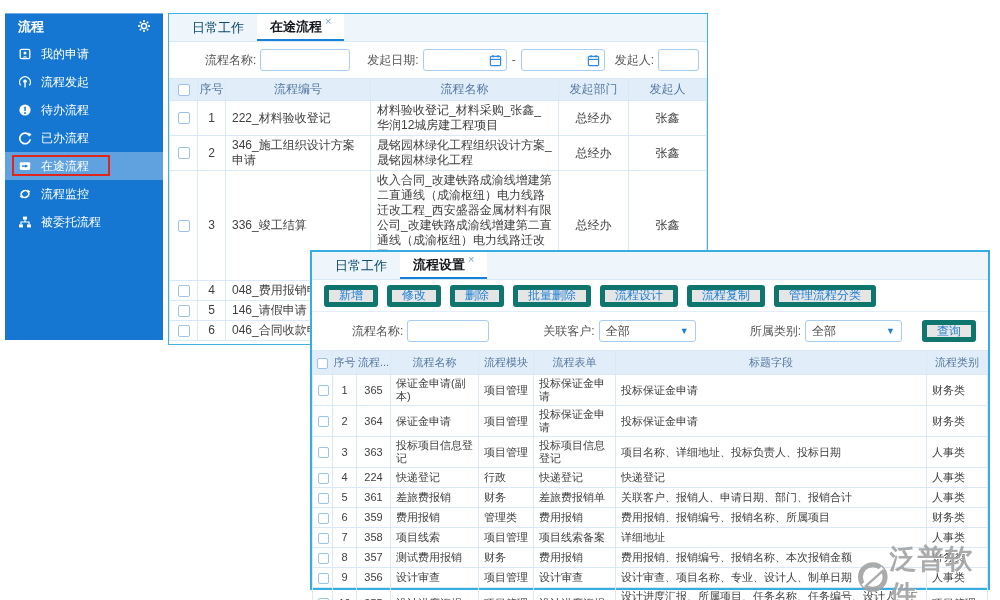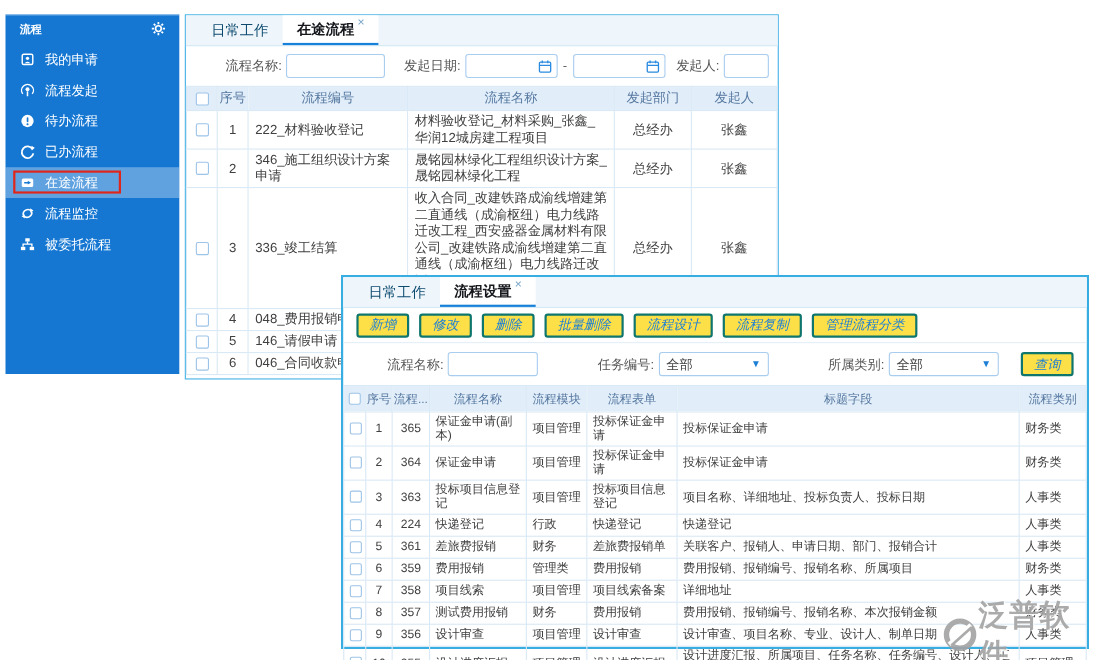--- a/index.html
+++ b/index.html
@@ -5,21 +5,21 @@
   * { margin:0; padding:0; box-sizing:border-box; }
   html,body { width:1000px; height:600px; }
   body { font-family:"Liberation Sans","DejaVu Sans",sans-serif; background:#fff; overflow:hidden; }
   #screen { position:relative; width:1000px; height:600px; background:#fff; }
 
   
   .sidebar { position:absolute; left:5px; top:13px; width:158px; height:327px; background:#1577d2; color:#fff; }
   .profile { display:flex; padding:11px 6px 8px 12px; gap:9px; }
   .photo { width:62px; height:64px; flex:none; border-radius:2px; overflow:hidden; background:#d8dde2; }
   .pinfo { font-size:12px; line-height:21px; padding-top:5px; white-space:nowrap; }
-  .section-hd { display:flex; justify-content:space-between; align-items:center; height:27px; padding:0 12px 0 13px; border-top:1px solid rgba(255,255,255,.4); font-size:10px; font-weight:bold; }
+  .section-hd { display:flex; justify-content:space-between; align-items:center; height:27px; padding:0 12px 0 13px; border-top:1px solid rgba(255,255,255,.4); font-size:13px; font-weight:bold; }
   .menu-item { position:relative; display:flex; align-items:center; gap:9px; height:28px; padding:0 10px 0 13px; font-size:12px; cursor:pointer; }
   .menu-item.selected { background:rgba(255,255,255,.32); }
   .mi-icon { width:14px; height:14px; flex:none; }
   .red-box { position:absolute; left:7px; top:3px; width:98px; height:21px; border:2px solid #e0261b; pointer-events:none; }
 
   
   .win { position:absolute; background:#fff; }
   .bgwin { left:168px; top:13px; width:540px; height:332px; border:1px solid #41b1e6; }
   .fgwin { left:310px; top:250px; width:680px; height:340px; border:2px solid #38ade2; z-index:10; }
 
@@ -43,21 +43,21 @@
   .bgwin table { font-size:12px; }
   .fgwin table { font-size:11px; }
   .fgwin th { height:24px; }
   .fgwin td { line-height:13px; padding:2px 5px; }
   .c { text-align:center; padding:2px 2px; }
   .cb { display:inline-block; width:12px; height:12px; border:1px solid #9cc3e8; border-radius:2px; background:#fff; vertical-align:middle; cursor:pointer; }
   .fgwin .cb { width:11px; height:11px; }
 
   
   .toolbar { height:32px; display:flex; align-items:center; padding:0 12px; border-bottom:1px solid #e3eef8; }
-  .btn { height:22px; padding:0 10px; margin-right:9px; background:#fde047; border:2px solid #0f766e; border-radius:3px; color:#1c7fd6; font-size:12px; display:flex; align-items:center; cursor:pointer; white-space:nowrap;font-style:italic; }
+  .btn { height:22px; padding:0 10px; margin-right:9px; background:#e5e5e5; border:5px solid #0f766e; border-radius:3px; color:#1c7fd6; font-size:12px; display:flex; align-items:center; cursor:pointer; white-space:nowrap; }
   .fgwin .filter-row { height:38px; padding:0 12px; }
   .sel { width:110px; height:22px; border:1px solid #a9cdef; border-radius:3px; background:#fff; display:flex; align-items:center; justify-content:space-between; padding:0 6px; color:#444; cursor:pointer; }
   .caret { color:#1c7fd6; font-size:9px; }
   .gap { width:26px; flex:none; }
 
   
   .watermark { position:absolute; left:856px; top:541px; z-index:30; opacity:.9; }
   .wm-row { display:flex; align-items:center; }
   .wm-brand { font-size:27px; font-weight:bold; color:#a3a3a3; letter-spacing:1px; text-shadow:1px 1px 0 #fff; }
 </style>
@@ -272,21 +272,21 @@
       <div class="btn">批量删除</div>
       <div class="btn">流程设计</div>
       <div class="btn">流程复制</div>
       <div class="btn">管理流程分类</div>
     </div>
 
     <div class="filter-row">
       <span class="lbl">流程名称:</span>
       <input class="inp" type="text" style="width: 82px;">
       <span class="gap"></span>
-      <span class="lbl">任务编号:</span>
+      <span class="lbl">关联客户:</span>
       <span class="sel">
         <span>全部</span>
         <span class="caret">▼</span>
       </span>
       <span class="gap"></span>
       <span class="lbl">所属类别:</span>
       <span class="sel">
         <span>全部</span>
         <span class="caret">▼</span>
       </span>

